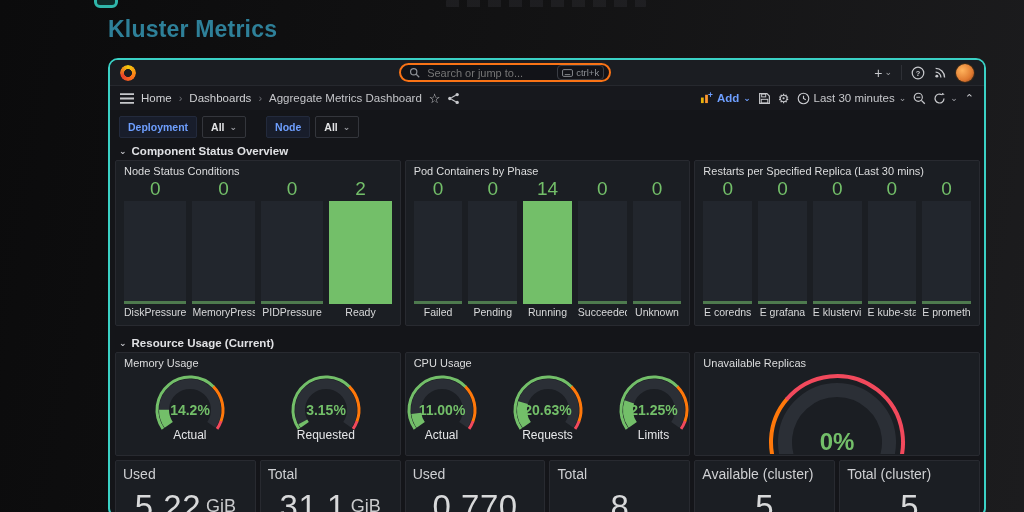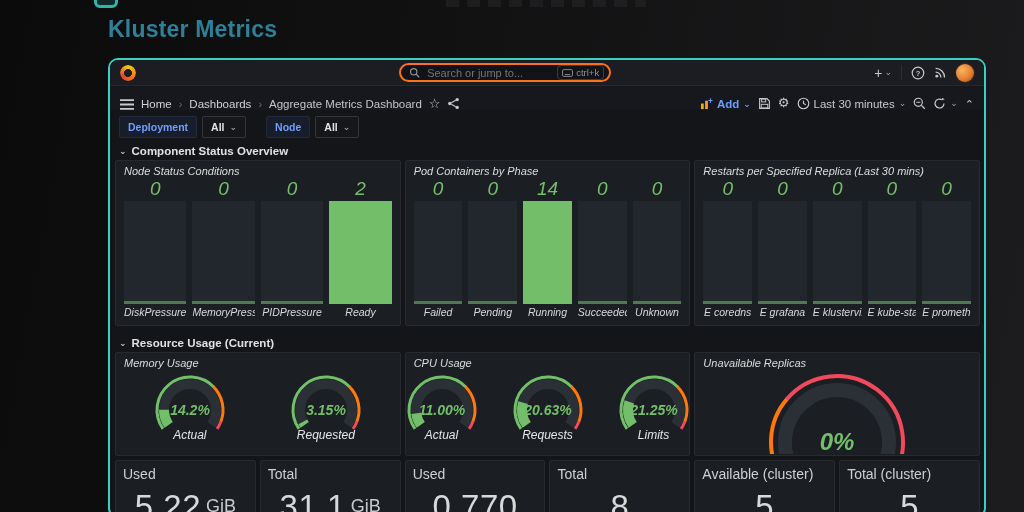--- a/index.html
+++ b/index.html
@@ -39,42 +39,42 @@
                    font-family:inherit;min-width:0;}
   .kbd-badge{display:flex;align-items:center;gap:3px;border:1px solid #3a3d44;border-radius:4px;
              padding:1px 4px;font-size:9.5px;color:#8e9196;white-space:nowrap;}
   .nav-right{display:flex;align-items:center;gap:9px;}
   .icon-btn{display:flex;align-items:center;gap:2px;color:#c7c8cc;cursor:pointer;font-size:13px;line-height:1;}
   .vdiv{width:1px;height:15px;background:#2e3036;}
   .avatar{width:18px;height:18px;border-radius:50%;flex:none;cursor:pointer;
           background:radial-gradient(circle at 35% 35%,#ffb35c,#e07a30 60%,#8a3d17);box-shadow:0 0 0 1px #3a2a18;}
   .chev{font-size:9px;color:#9fa1a6;line-height:1;}
 
-  .gsub{height:24px;display:flex;align-items:flex-end;padding:0 10px;gap:7px;background:#17181d;}
+  .gsub{height:24px;display:flex;align-items:center;padding:0 10px;gap:7px;background:#17181d;}
   .crumb{font-size:11.5px;color:#d0d1d4;cursor:pointer;white-space:nowrap;}
   .crumb.last{color:#c4c5c9;}
   .crumb-sep{color:#6c6e74;font-size:11px;}
   .sub-spacer{flex:1;}
   .tool{display:flex;align-items:center;gap:4px;color:#c7c8cc;font-size:11.5px;cursor:pointer;white-space:nowrap;}
   .tool.blue{color:#6e9fff;font-weight:bold;}
   .gear-glyph{font-size:13px;color:#c7c8cc;}
 
   .gbody{padding:4px 4px 0 5px;}
   .vars{height:26px;display:flex;align-items:center;gap:5px;padding-left:4px;margin-bottom:2px;}
   .var-label{background:#181d2b;color:#6e9fff;font-size:10.5px;font-weight:bold;padding:4px 8px;
              border-radius:2px;border:1px solid #232a3c;cursor:pointer;}
   .var-value{background:#16171b;color:#e3e4e6;font-size:10.5px;font-weight:bold;padding:4px 8px;
              border:1px solid #34363c;border-radius:2px;display:flex;gap:5px;align-items:center;cursor:pointer;}
   .var-gap{width:10px;}
 
   .rowhdr{height:18px;display:flex;align-items:center;gap:5px;padding-left:4px;color:#e0e1e4;
           font-size:11.5px;font-weight:bold;cursor:pointer;}
   .rowhdr .chev{font-size:9px;color:#c7c8cc;}
 
-  .panels3{display:grid;grid-template-columns:repeat(3,1fr);gap:4px;font-style:italic;}
+  .panels3{display:grid;grid-template-columns:repeat(3,1fr);gap:4px;}
   .panels6{display:grid;grid-template-columns:repeat(6,1fr);gap:4px;}
   .panel{background:#1b1e23;border:1px solid #282a30;border-radius:2px;overflow:hidden;
          display:flex;flex-direction:column;}
   .p-title{font-size:11px;font-weight:500;color:#dcddde;padding:4px 6px 1px 8px;white-space:nowrap;
            overflow:hidden;text-overflow:ellipsis;cursor:pointer;flex:none;}
 
   .status-row{height:166px;margin-bottom:8px;}
   .barcols{flex:1;display:flex;gap:6px;padding:0 8px 4px 8px;min-height:0;}
   .barcol{flex:1;display:flex;flex-direction:column;min-width:0;}
   .bar-val{height:23px;text-align:center;font-size:19px;font-weight:500;color:#73bf69;flex:none;}

